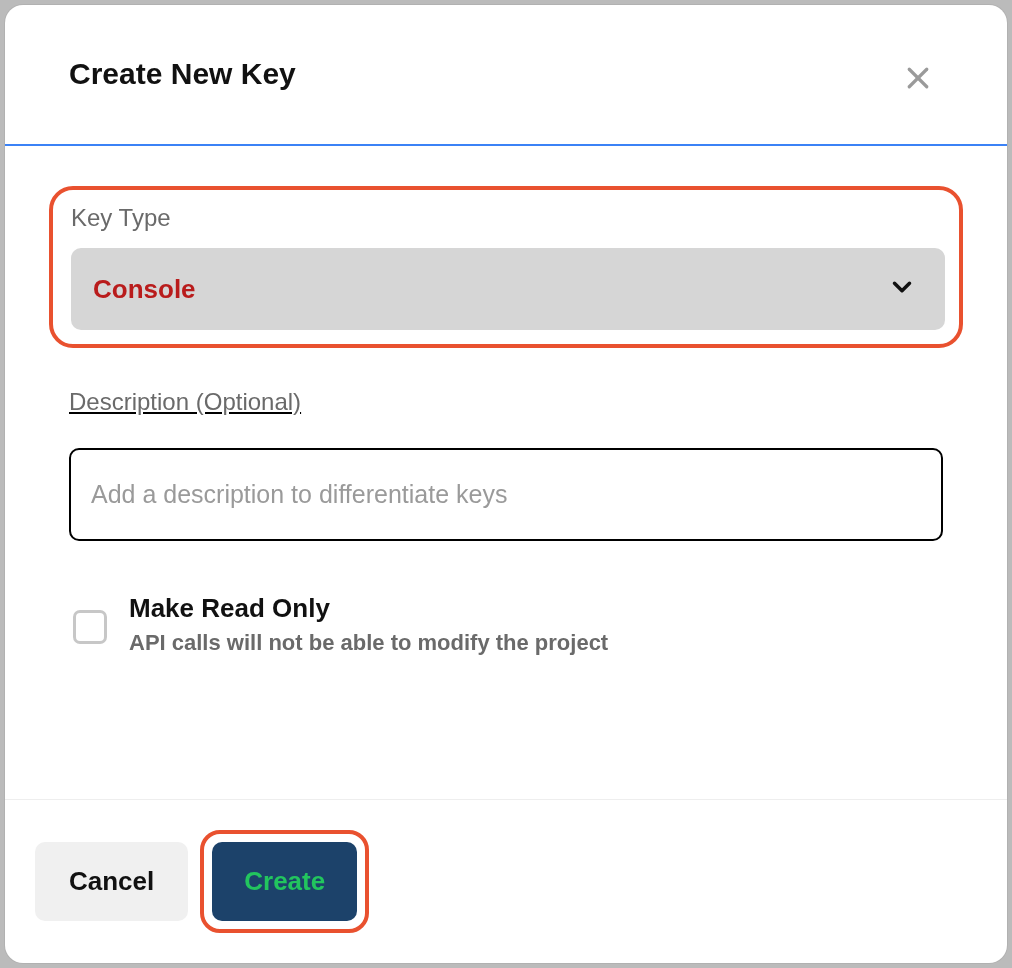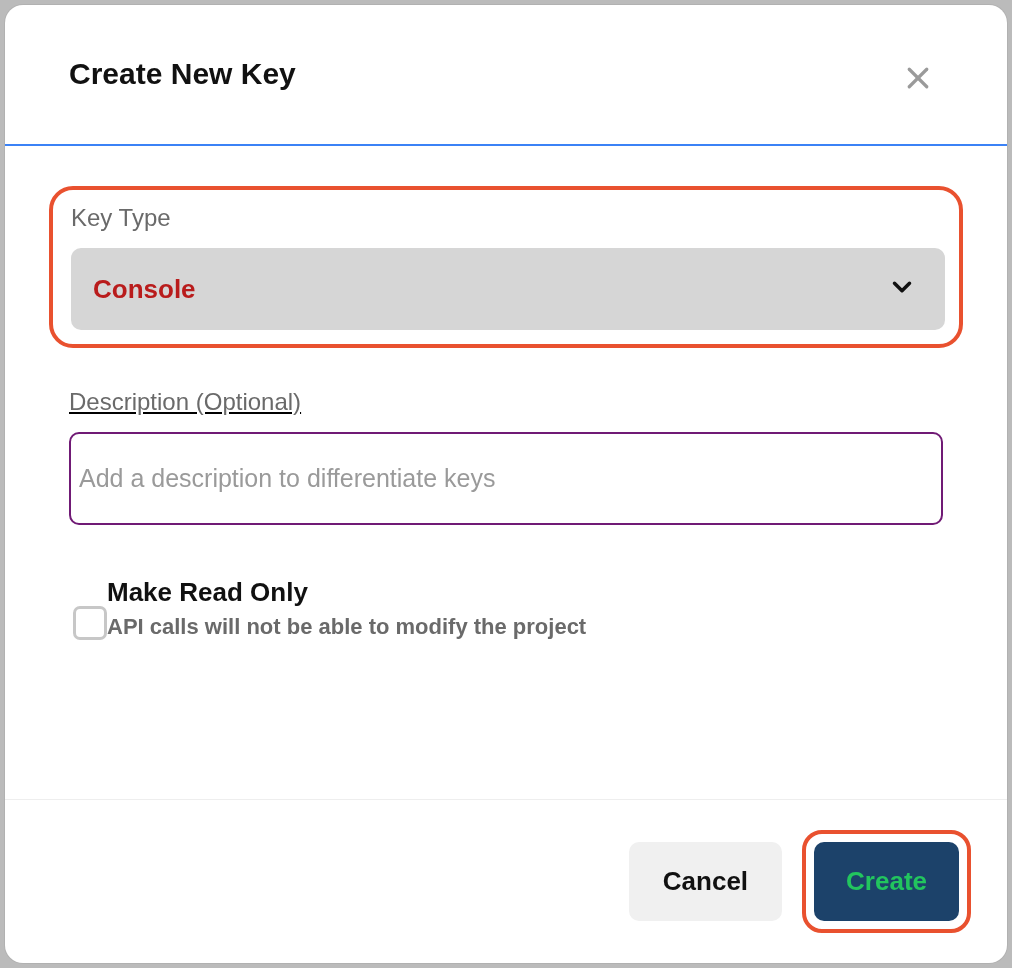--- a/index.html
+++ b/index.html
@@ -78,34 +78,36 @@
     .chevron {
       color: #111;
     }
     .plain-field {
       padding: 0 20px;
       margin-bottom: 52px;
       text-decoration: underline;
     }
     .text-input {
       width: 100%;
-      border: 2px solid #701a75;
+      border: 2px solid #000000;
       border-radius: 10px;
-      padding: 30px 8px;
+      padding: 30px 20px;
       font-size: 25px;
       color: #333;
       font-family: inherit;
+      margin-top: 16px;
     }
     .text-input::placeholder {
       color: #9a9a9a;
     }
     .checkbox-row {
       display: flex;
-      align-items: flex-end;
+      align-items: center;
       padding: 0 24px;
+      gap: 22px;
     }
     .cb {
       width: 34px;
       height: 34px;
       border: 3px solid #c7c7c7;
       border-radius: 7px;
       margin-top: 4px;
       cursor: pointer;
       flex-shrink: 0;
     }
@@ -117,23 +119,22 @@
     }
     .cb-hint {
       font-size: 22px;
       color: #6a6a6a;
       font-weight: bold;
     }
     .modal-footer {
       border-top: 1px solid #eee;
       padding: 30px 36px 30px 30px;
       display: flex;
-      justify-content: flex-end;
-      align-items: center;
-      gap: 20px;
+      align-items: center;
+      gap: 12px;
     }
     .btn {
       font-family: inherit;
       font-size: 26px;
       font-weight: 700;
       border-radius: 10px;
       padding: 24px 34px;
       border: none;
       cursor: pointer;
     }

